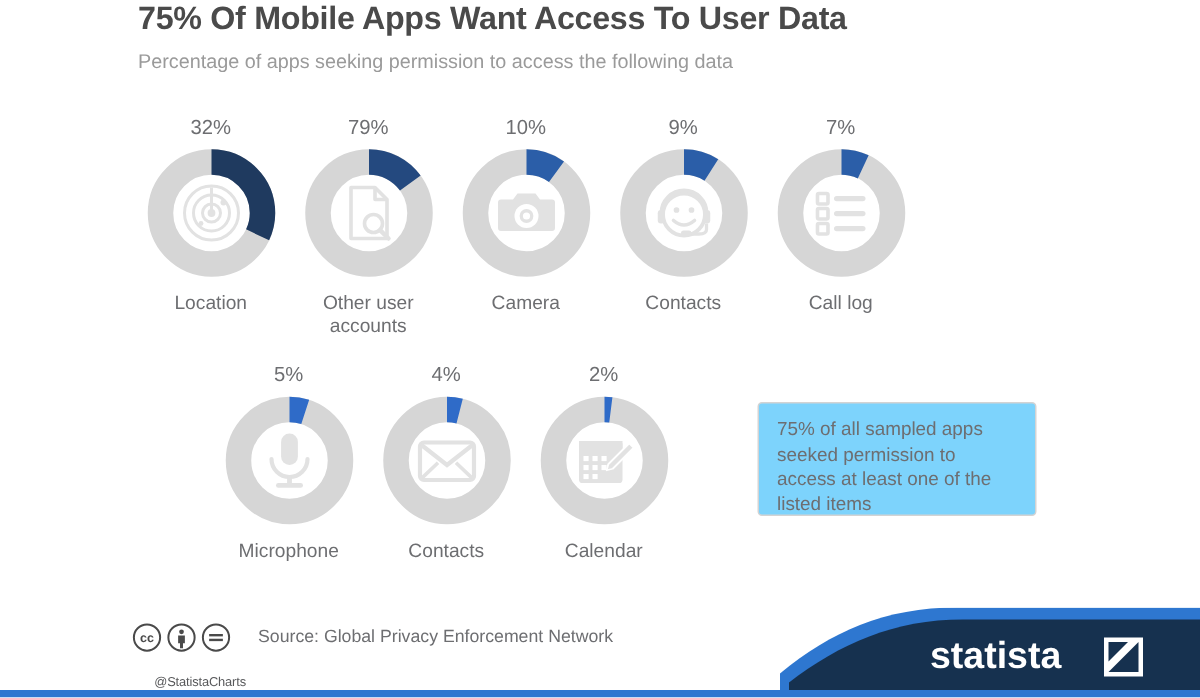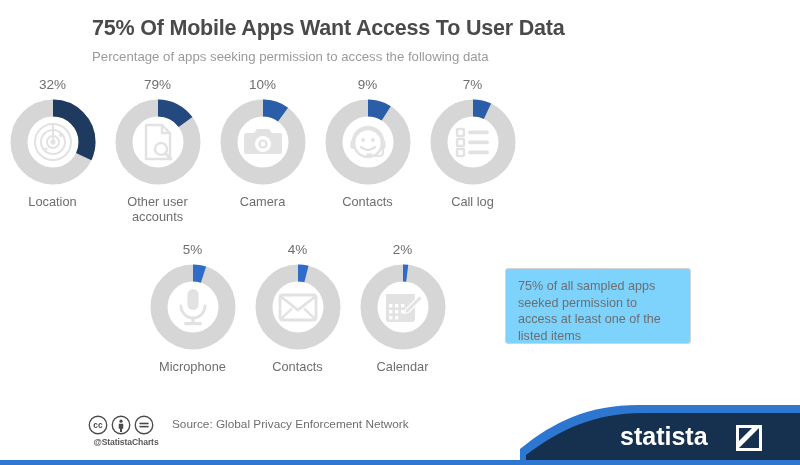--- a/index.html
+++ b/index.html
@@ -6,42 +6,42 @@
   html,body { width:800px; height:465px; }
   body {
     background:#ffffff;
     font-family:"Liberation Sans", sans-serif;
     color:#58595b;
     position:relative;
     overflow:hidden;
   }
 
   
-  .header { padding:16px 0 0 92px; }
+  .header { padding:0 0 0 92px; }
   .title {
     font-size:21.5px;
     font-weight:bold;
     color:#4a4a4a;
     letter-spacing:-0.2px;
     line-height:1.2;
   }
   .subtitle {
     font-size:13.2px;
     color:#9a9a9a;
     margin-top:7px;
     line-height:1.2;
   }
 
   
   .row {
     display:flex;
     position:absolute;
     left:0; right:0;
   }
-  .row-1 { top:78px; justify-content:flex-start; }
+  .row-1 { top:78px; justify-content:flex-start; padding-left:88px; }
   .row-2 { top:243px; justify-content:flex-start; padding-left:140px; }
 
   .cell {
     width:105px;
     display:flex;
     flex-direction:column;
     align-items:center;
     flex:0 0 auto;
   }
   .row-1 .cell { margin-right:0; }
@@ -95,29 +95,29 @@
   
   .footer {
     position:absolute;
     left:0; right:0; bottom:0;
     height:62px;
   }
   .cc-block {
     position:absolute;
     left:88px; top:12px;
     width:76px;
-    text-align:center;
+    text-align:right;
   }
   .cc-icons { display:flex; gap:3px; }
   .cc-icons svg { width:20px; height:20px; display:block; }
   .cc-handle {
     font-size:8.6px;
-    font-weight:bold;
+    font-weight:normal;
     color:#58595b;
-    margin-top:2px;
+    margin-top:14px;
     letter-spacing:-0.1px;
   }
   .src {
     position:absolute;
     left:172px; top:12px;
     font-size:11.8px;
     color:#6d6e71;
     line-height:1.62;
   }
 

